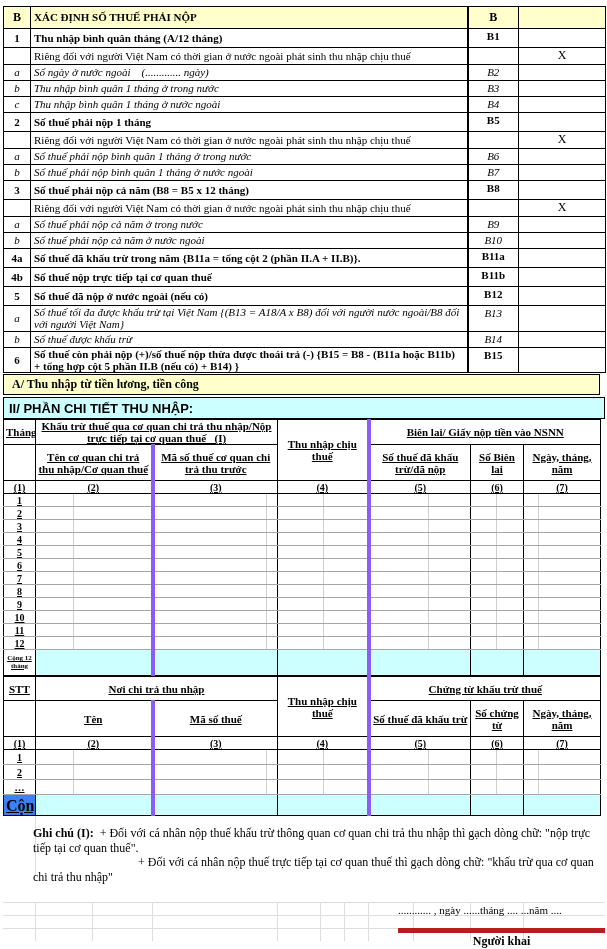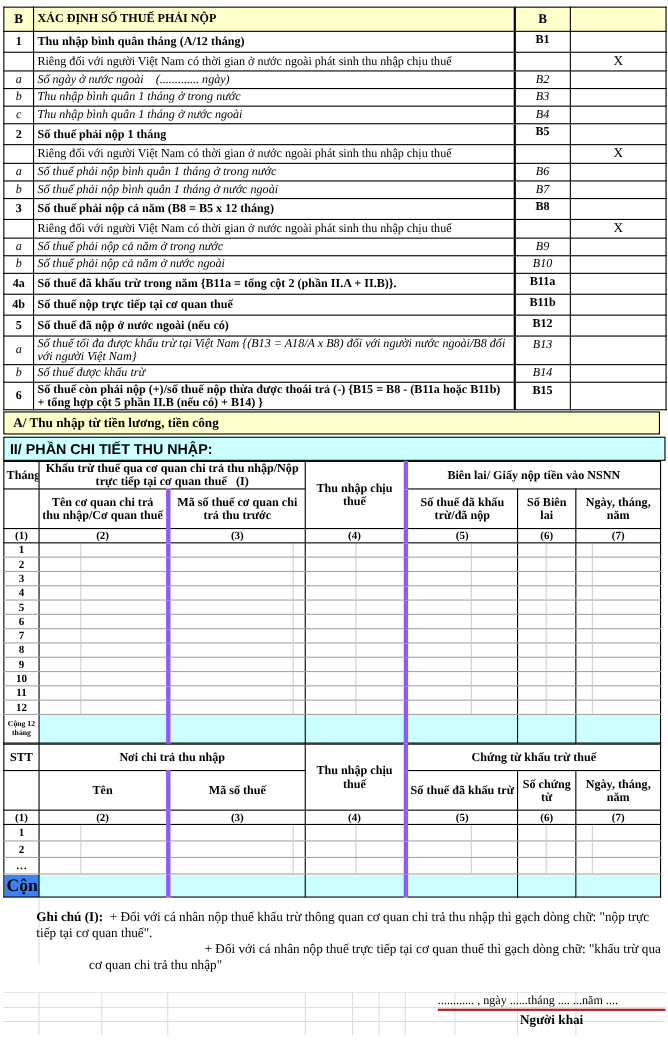--- a/index.html
+++ b/index.html
@@ -30,21 +30,21 @@
 
   
   .band { border:1px solid #000; font-weight:bold; overflow:hidden; }
   .band-ii { width:602px; height:22px; background:var(--cyan);
              font-family:"Liberation Sans","DejaVu Sans",sans-serif; font-size:13px;
              padding:3px 5px; margin-top:2px; }
   .band-a, .band-b { width:597px; height:21px; background:var(--yellow); font-size:12px; padding:2px 8px; margin-top:1px; }
   .band-b { padding-left:34px; }
 
   
-  .t-grid { width:597px; font-size:11px; }
+  .t-grid { width:597px; font-size:11px;text-decoration:underline; }
   .t-grid td { border:1px solid #000; padding:0 2px; text-align:center; vertical-align:middle; line-height:1.1; font-weight:bold; overflow:hidden; }
   .t-grid tr.h1 td { height:24px; }
   .t-grid tr.h2 td { height:36px; }
   .t-grid tr.hn td { height:13px; font-size:10px; }
   .t-grid td.bl2 { border-left:4px solid #8b5cf6; }
   .t-grid tr.dr td { border-top:1px solid #a6a6a6; border-bottom:1px solid #a6a6a6; font-weight:normal; }
   .ta tr.dr td { height:13px; }
   .tb tr.dr td { height:15px; }
   .t-grid tr.dr td.mon { font-weight:bold; font-size:10px; }
   .t-grid tr.total td { background:var(--cyan); }
@@ -56,25 +56,25 @@
   .fl { background-image:linear-gradient(#cfcfcf,#cfcfcf); background-size:1px 100%; background-repeat:no-repeat; }
   .fl2 { background-position:37px 0; } .fl3 { background-position:111px 0; }
   .fl4 { background-position:45px 0; } .fl5 { background-position:57px 0; }
   .fl6 { background-position:25px 0; } .fl7 { background-position:14px 0; }
 
   
   .footer { position:relative; width:602px; height:125px; }
   .ghichu { position:absolute; left:30px; top:10px; width:572px; font-size:12px; line-height:1.2; }
   .ghichu p { margin:0; }
   .ghichu .gtitle { font-weight:bold; }
-  .ghichu .g2 { text-indent:105px;margin-left:48px; }
+  .ghichu .g2 { text-indent:105px; }
   .decl { position:absolute; left:30px; top:61px; width:572px; font-weight:bold; font-size:12.5px; line-height:1.18; }
   .sig { position:absolute; right:0; top:88px; width:207px; text-align:center; }
   .sig p { margin:0; }
-  .sig .date { font-size:11px; white-space:nowrap; border-bottom:2px solid #b91c1c; padding-bottom:1px; text-align:left; }
+  .sig .date { font-size:11px; white-space:nowrap; border-bottom:5px solid #b91c1c; padding-bottom:12px; text-align:left; }
   .sig .who { font-weight:bold; font-size:12px; margin-top:1px; }
   .fstrip { position:absolute; left:32px; top:0; width:1px; height:60px; background:#ddd; }
   .fgrid-v { position:absolute; left:0; top:86px; width:602px; height:39px;
     background-image:linear-gradient(#ddd,#ddd),linear-gradient(#ddd,#ddd),linear-gradient(#ddd,#ddd),
       linear-gradient(#ddd,#ddd),linear-gradient(#ddd,#ddd),linear-gradient(#ddd,#ddd),
       linear-gradient(#ddd,#ddd),linear-gradient(#ddd,#ddd),linear-gradient(#ddd,#ddd),linear-gradient(#ddd,#ddd);
     background-size:1px 100%; background-repeat:no-repeat;
     background-position:32px 0,89px 0,149px 0,274px 0,317px 0,341px 0,365px 0,410px 0,467px 0,520px 0; }
   .fgrid-h { position:absolute; left:0; top:86px; width:602px; height:39px;
     background-image:repeating-linear-gradient(to bottom,#ddd 0 1px,transparent 1px 13px); }

